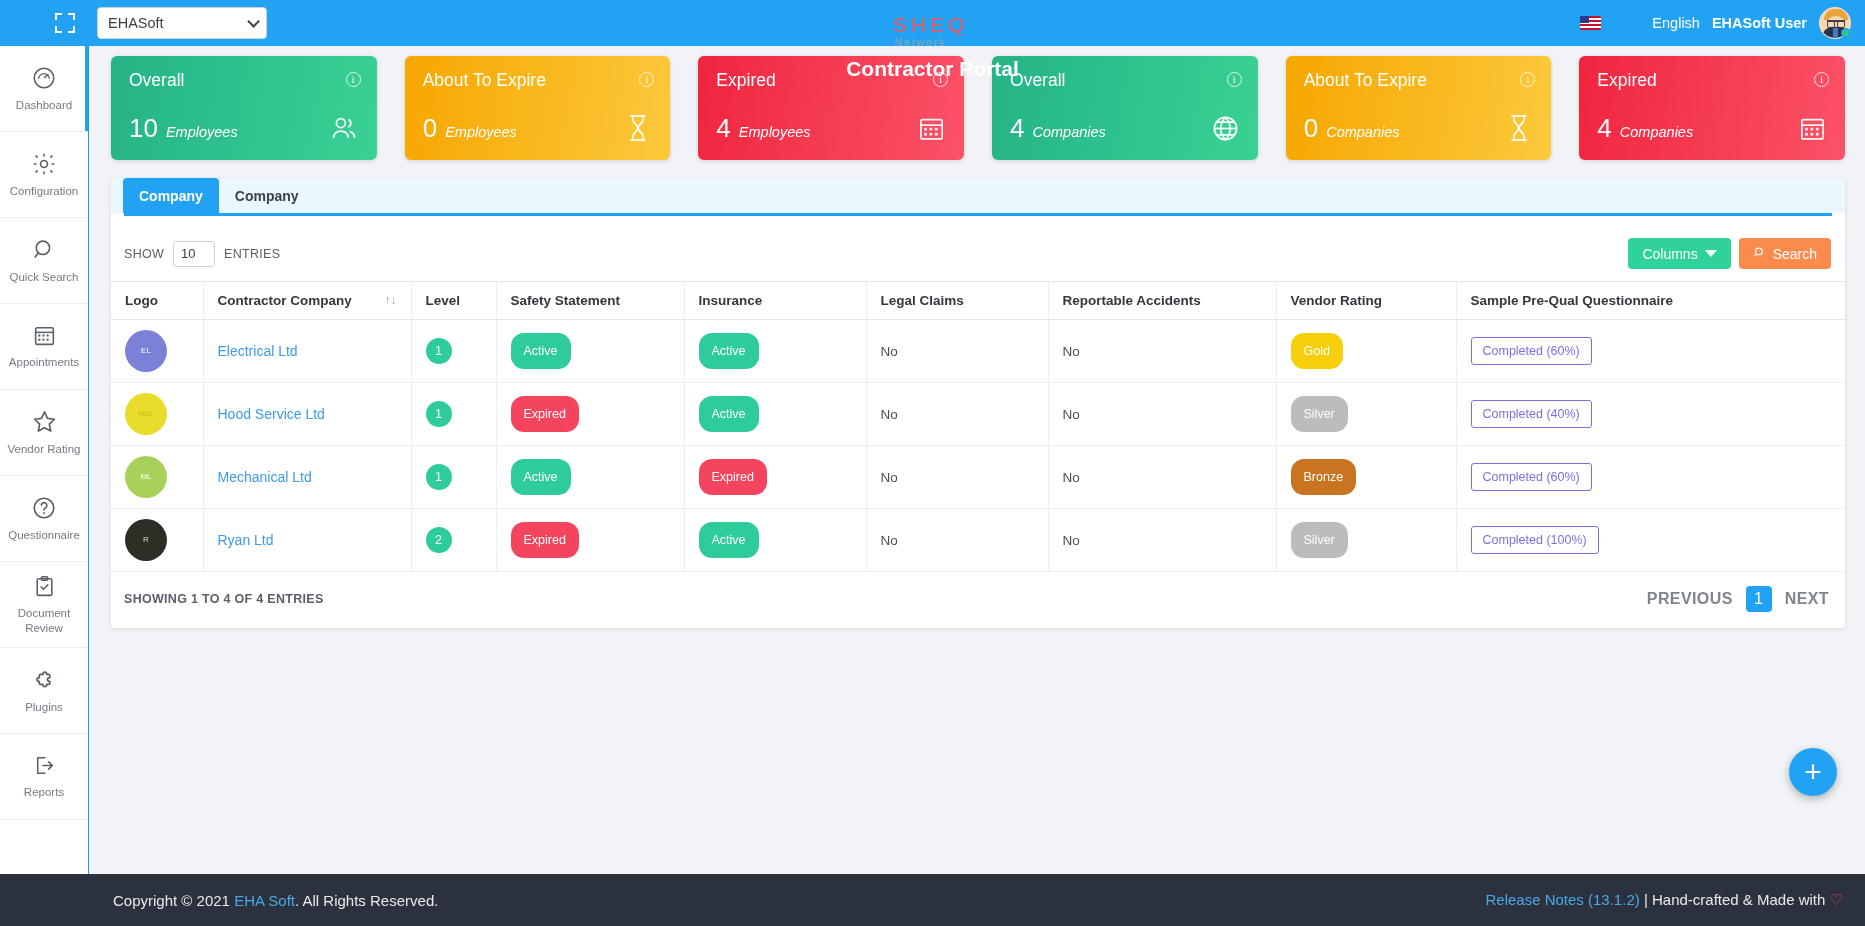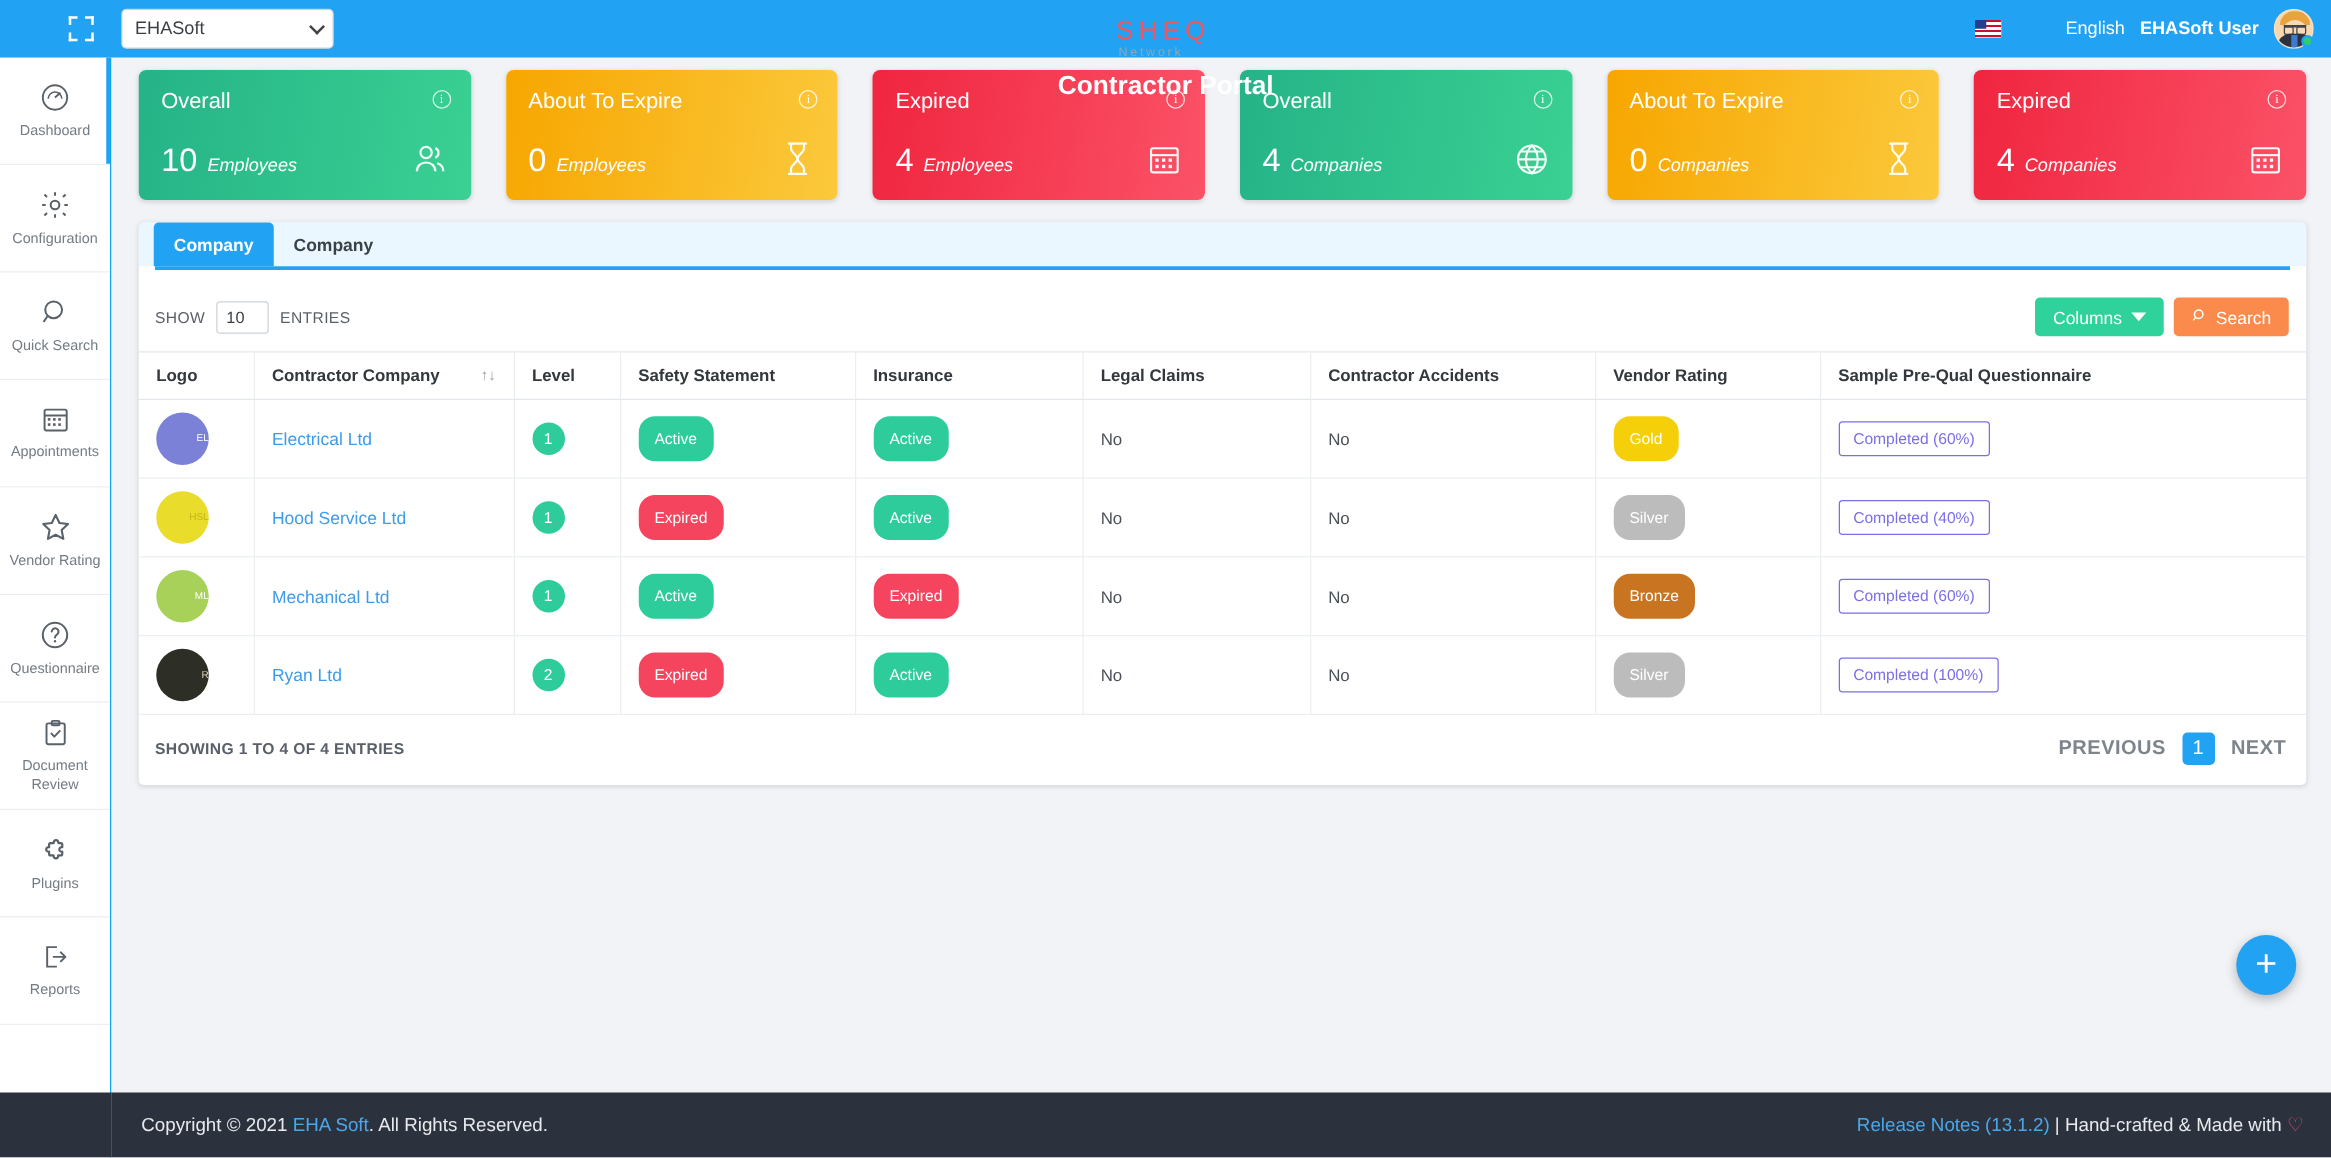--- a/index.html
+++ b/index.html
@@ -138,21 +138,21 @@
   thead th:last-child { border-right: none; }
   .sort-ico { float: right; color: #9aa1a9; font-size: 12px; }
   tbody td {
     padding: 10px 14px; border-bottom: 1px solid #eceff1; border-right: 1px solid #eceff1;
     font-size: 13.5px; color: #4a5058; height: 61px; vertical-align: middle;
   }
   tbody td:last-child { border-right: none; }
   .company-link { color: #3d9be9; font-size: 14px; cursor: pointer; }
 
   .logo-av { width: 42px; height: 42px; border-radius: 50%; display:flex; align-items:center;
-             justify-content:flex-end; font-size: 8px; color:#fff; text-align:center; line-height:1.1; }
+             justify-content:center; font-size: 8px; color:#fff; text-align:center; line-height:1.1; }
 
   .pill { display: inline-flex; align-items: center; justify-content: center;
           border-radius: 13px; color: #fff; font-size: 12.5px; height: 36px; padding: 0 13px; }
   .pill.level { border-radius: 50%; width: 26px; height: 26px; padding: 0; background: #2ecc9b; }
   .pill.active  { background: #2ecc9b; }
   .pill.expired { background: #f5455e; }
   .pill.gold    { background: #f4cf0a; }
   .pill.silver  { background: #bcbcbc; }
   .pill.bronze  { background: #c97421; }
   .qbtn { border: 1px solid #7b6fe8; color: #7b6fe8; background: #fff; border-radius: 3px;
@@ -493,21 +493,21 @@
         <tr>
           <th style="width:92px">Logo</th>
           <th style="width:208px">
             <span>Contractor Company</span>
             <span class="sort-ico">↑↓</span>
           </th>
           <th style="width:85px">Level</th>
           <th style="width:188px">Safety Statement</th>
           <th style="width:182px">Insurance</th>
           <th style="width:182px">Legal Claims</th>
-          <th style="width:228px">Contractor Accidents</th>
+          <th style="width:228px">Reportable Accidents</th>
           <th style="width:180px">Vendor Rating</th>
           <th>Sample Pre-Qual Questionnaire</th>
         </tr>
       </thead>
       <tbody>
 
         <tr>
           <td>
             <div class="logo-av" style="background:#7b81d6;color:#fff">
               <span>EL</span>

